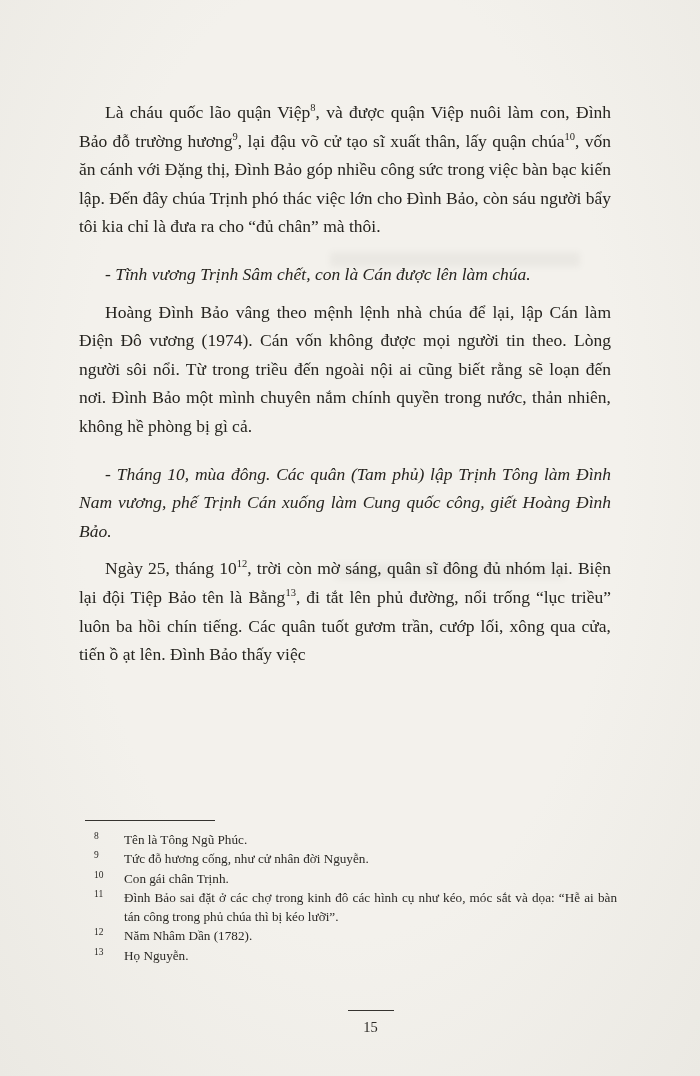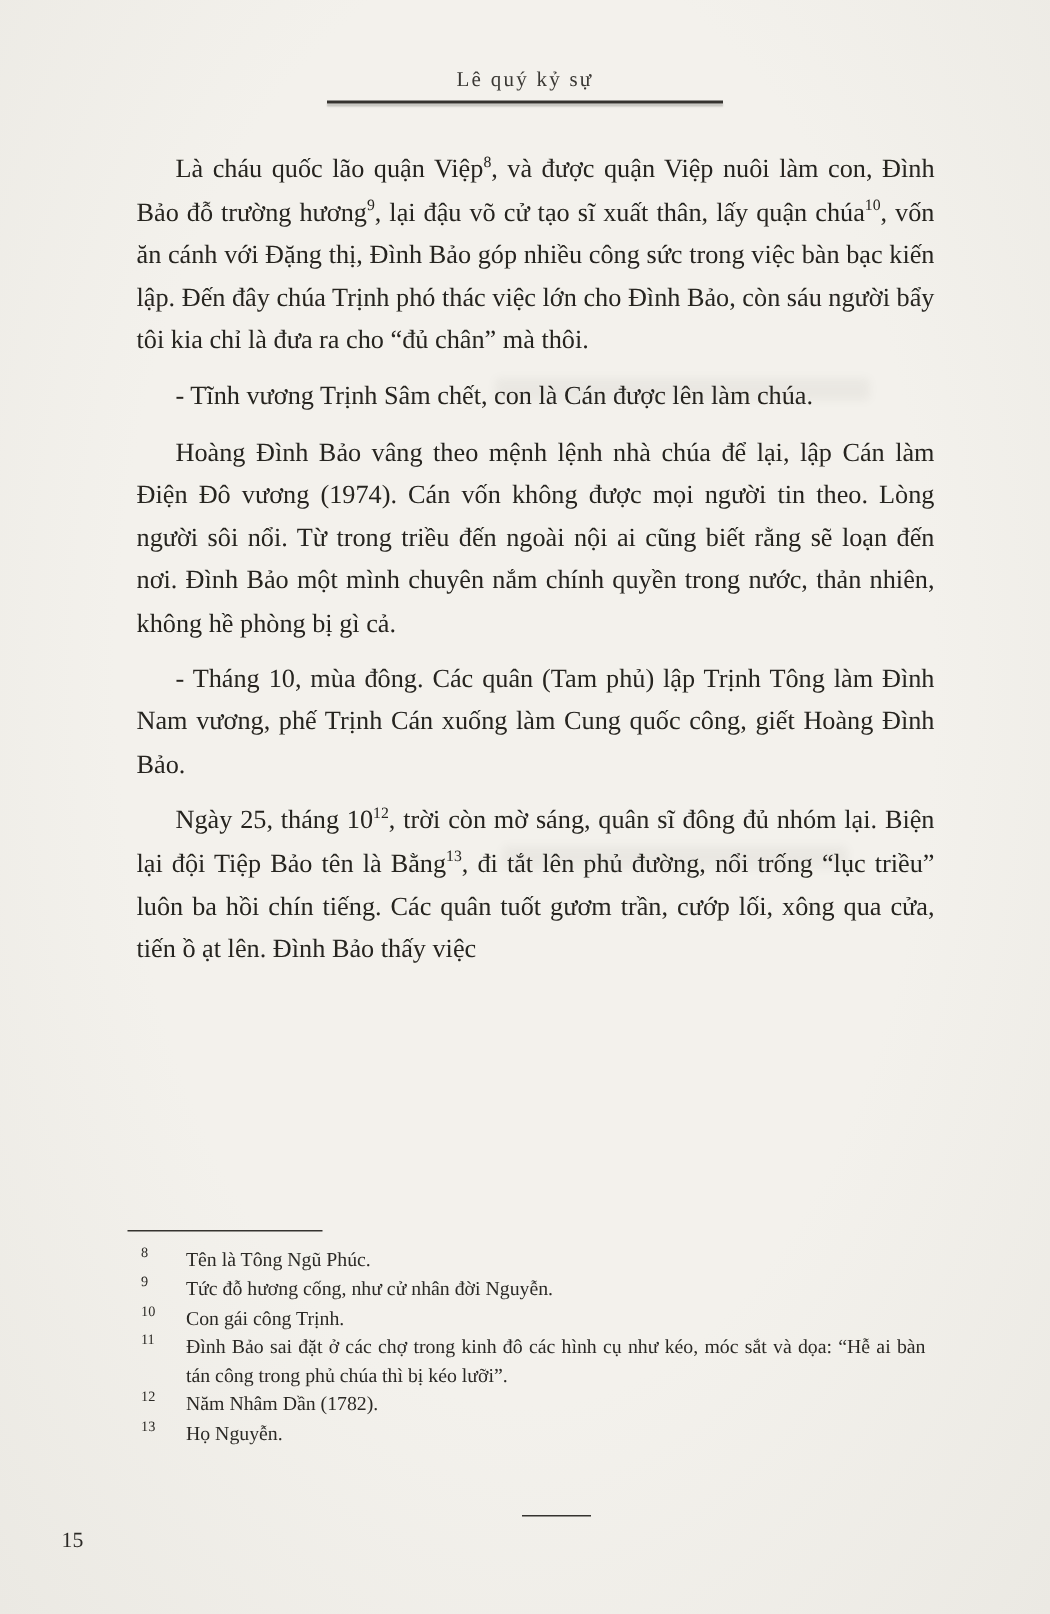--- a/index.html
+++ b/index.html
@@ -20,66 +20,62 @@
   .header-title {
     font-size: 14px; letter-spacing: 1.5px; color: #3a3834;
   }
   .header-rule {
     width: 264px; height: 2px; background: #35332f;
     margin: 5px auto 0;
     box-shadow: 0 2px 1px rgba(60,58,52,0.25);
   }
   
   .body-text {
-    position: absolute; top: 98px; left: 91px; width: 532px;
+    position: absolute; top: 98px; left: 79px; width: 532px;
   }
   .para {
     margin: 0 0 5px 0;
     font-size: 17.5px; line-height: 28.6px;
     text-align: justify; text-indent: 26px;
     color: #26241f;
   }
-  .para.italic { margin-top: 8px; margin-bottom: 9px; }
+  .para.italic { font-style: italic; margin-top: 19px; margin-bottom: 9px; }
   .para sup {
     font-size: 10.5px; line-height: 0; vertical-align: super;
   }
   
   .footnotes { position: absolute; left: 85px; top: 820px; width: 532px; }
   .fn-rule { width: 130px; height: 1px; background: #35332f; margin-bottom: 9px; }
   .footnote {
     display: flex; align-items: flex-start;
     font-size: 13.2px; line-height: 19.3px; color: #2b2925;
   }
   .fn-num {
     flex: 0 0 30px; padding-left: 9px;
     font-size: 9.5px; line-height: 19.3px;
     position: relative; top: -3px;
   }
   .fn-text { flex: 1 1 auto; text-align: justify; }
   
-  .page-footer { position: absolute; bottom: 40px; left: 0; right: 0; text-align: left; padding-left: 41px; }
+  .page-footer { position: absolute; bottom: 40px; left: 0; right: 0; text-align: center; padding-left: 41px; }
   .footer-rule { width: 46px; height: 1.5px; background: #35332f; margin: 0 auto 8px; }
   .page-number { font-size: 14.5px; color: #2b2925; }
   
   .ghost {
     position: absolute; background: #7a776f; opacity: 0.07;
     filter: blur(3px); border-radius: 3px; pointer-events: none;
   }
   .ghost-1 { left: 330px; top: 252px; width: 250px; height: 15px; }
   .ghost-2 { left: 335px; top: 564px; width: 230px; height: 15px; }
 </style>
 </head>
 <body>
 
 <div class="page">
 
-  <div class="page-header">
-    <div class="header-title">Lê quý kỷ sự</div>
-    <div class="header-rule"></div>
-  </div>
 
   <div class="ghost ghost-1"></div>
   <div class="ghost ghost-2"></div>
 
   <div class="body-text">
       <p class="para">Là cháu quốc lão quận Việp<sup>8</sup>, và được quận Việp nuôi làm con, Đình Bảo đỗ trường hương<sup>9</sup>, lại đậu võ cử tạo sĩ xuất thân, lấy quận chúa<sup>10</sup>, vốn ăn cánh với Đặng thị, Đình Bảo góp nhiều công sức trong việc bàn bạc kiến lập. Đến đây chúa Trịnh phó thác việc lớn cho Đình Bảo, còn sáu người bẩy tôi kia chỉ là đưa ra cho “đủ chân” mà thôi.</p>
       <p class="para italic">- Tĩnh vương Trịnh Sâm chết, con là Cán được lên làm chúa.</p>
       <p class="para">Hoàng Đình Bảo vâng theo mệnh lệnh nhà chúa để lại, lập Cán làm Điện Đô vương (1974). Cán vốn không được mọi người tin theo. Lòng người sôi nổi. Từ trong triều đến ngoài nội ai cũng biết rằng sẽ loạn đến nơi. Đình Bảo một mình chuyên nắm chính quyền trong nước, thản nhiên, không hề phòng bị gì cả.</p>
       <p class="para italic">- Tháng 10, mùa đông. Các quân (Tam phủ) lập Trịnh Tông làm Đình Nam vương, phế Trịnh Cán xuống làm Cung quốc công, giết Hoàng Đình Bảo.</p>
       <p class="para">Ngày 25, tháng 10<sup>12</sup>, trời còn mờ sáng, quân sĩ đông đủ nhóm lại. Biện lại đội Tiệp Bảo tên là Bằng<sup>13</sup>, đi tắt lên phủ đường, nổi trống “lục triều” luôn ba hồi chín tiếng. Các quân tuốt gươm trần, cướp lối, xông qua cửa, tiến ồ ạt lên. Đình Bảo thấy việc</p>
@@ -91,21 +87,21 @@
         <div class="footnote">
           <span class="fn-num">8</span>
           <span class="fn-text">Tên là Tông Ngũ Phúc.</span>
         </div>
         <div class="footnote">
           <span class="fn-num">9</span>
           <span class="fn-text">Tức đỗ hương cống, như cử nhân đời Nguyễn.</span>
         </div>
         <div class="footnote">
           <span class="fn-num">10</span>
-          <span class="fn-text">Con gái công Trịnh.</span>
+          <span class="fn-text">Con gái chân Trịnh.</span>
         </div>
         <div class="footnote">
           <span class="fn-num">11</span>
           <span class="fn-text">Đình Bảo sai đặt ở các chợ trong kinh đô các hình cụ như kéo, móc sắt và dọa: “Hễ ai bàn tán công trong phủ chúa thì bị kéo lưỡi”.</span>
         </div>
         <div class="footnote">
           <span class="fn-num">12</span>
           <span class="fn-text">Năm Nhâm Dần (1782).</span>
         </div>
         <div class="footnote">

